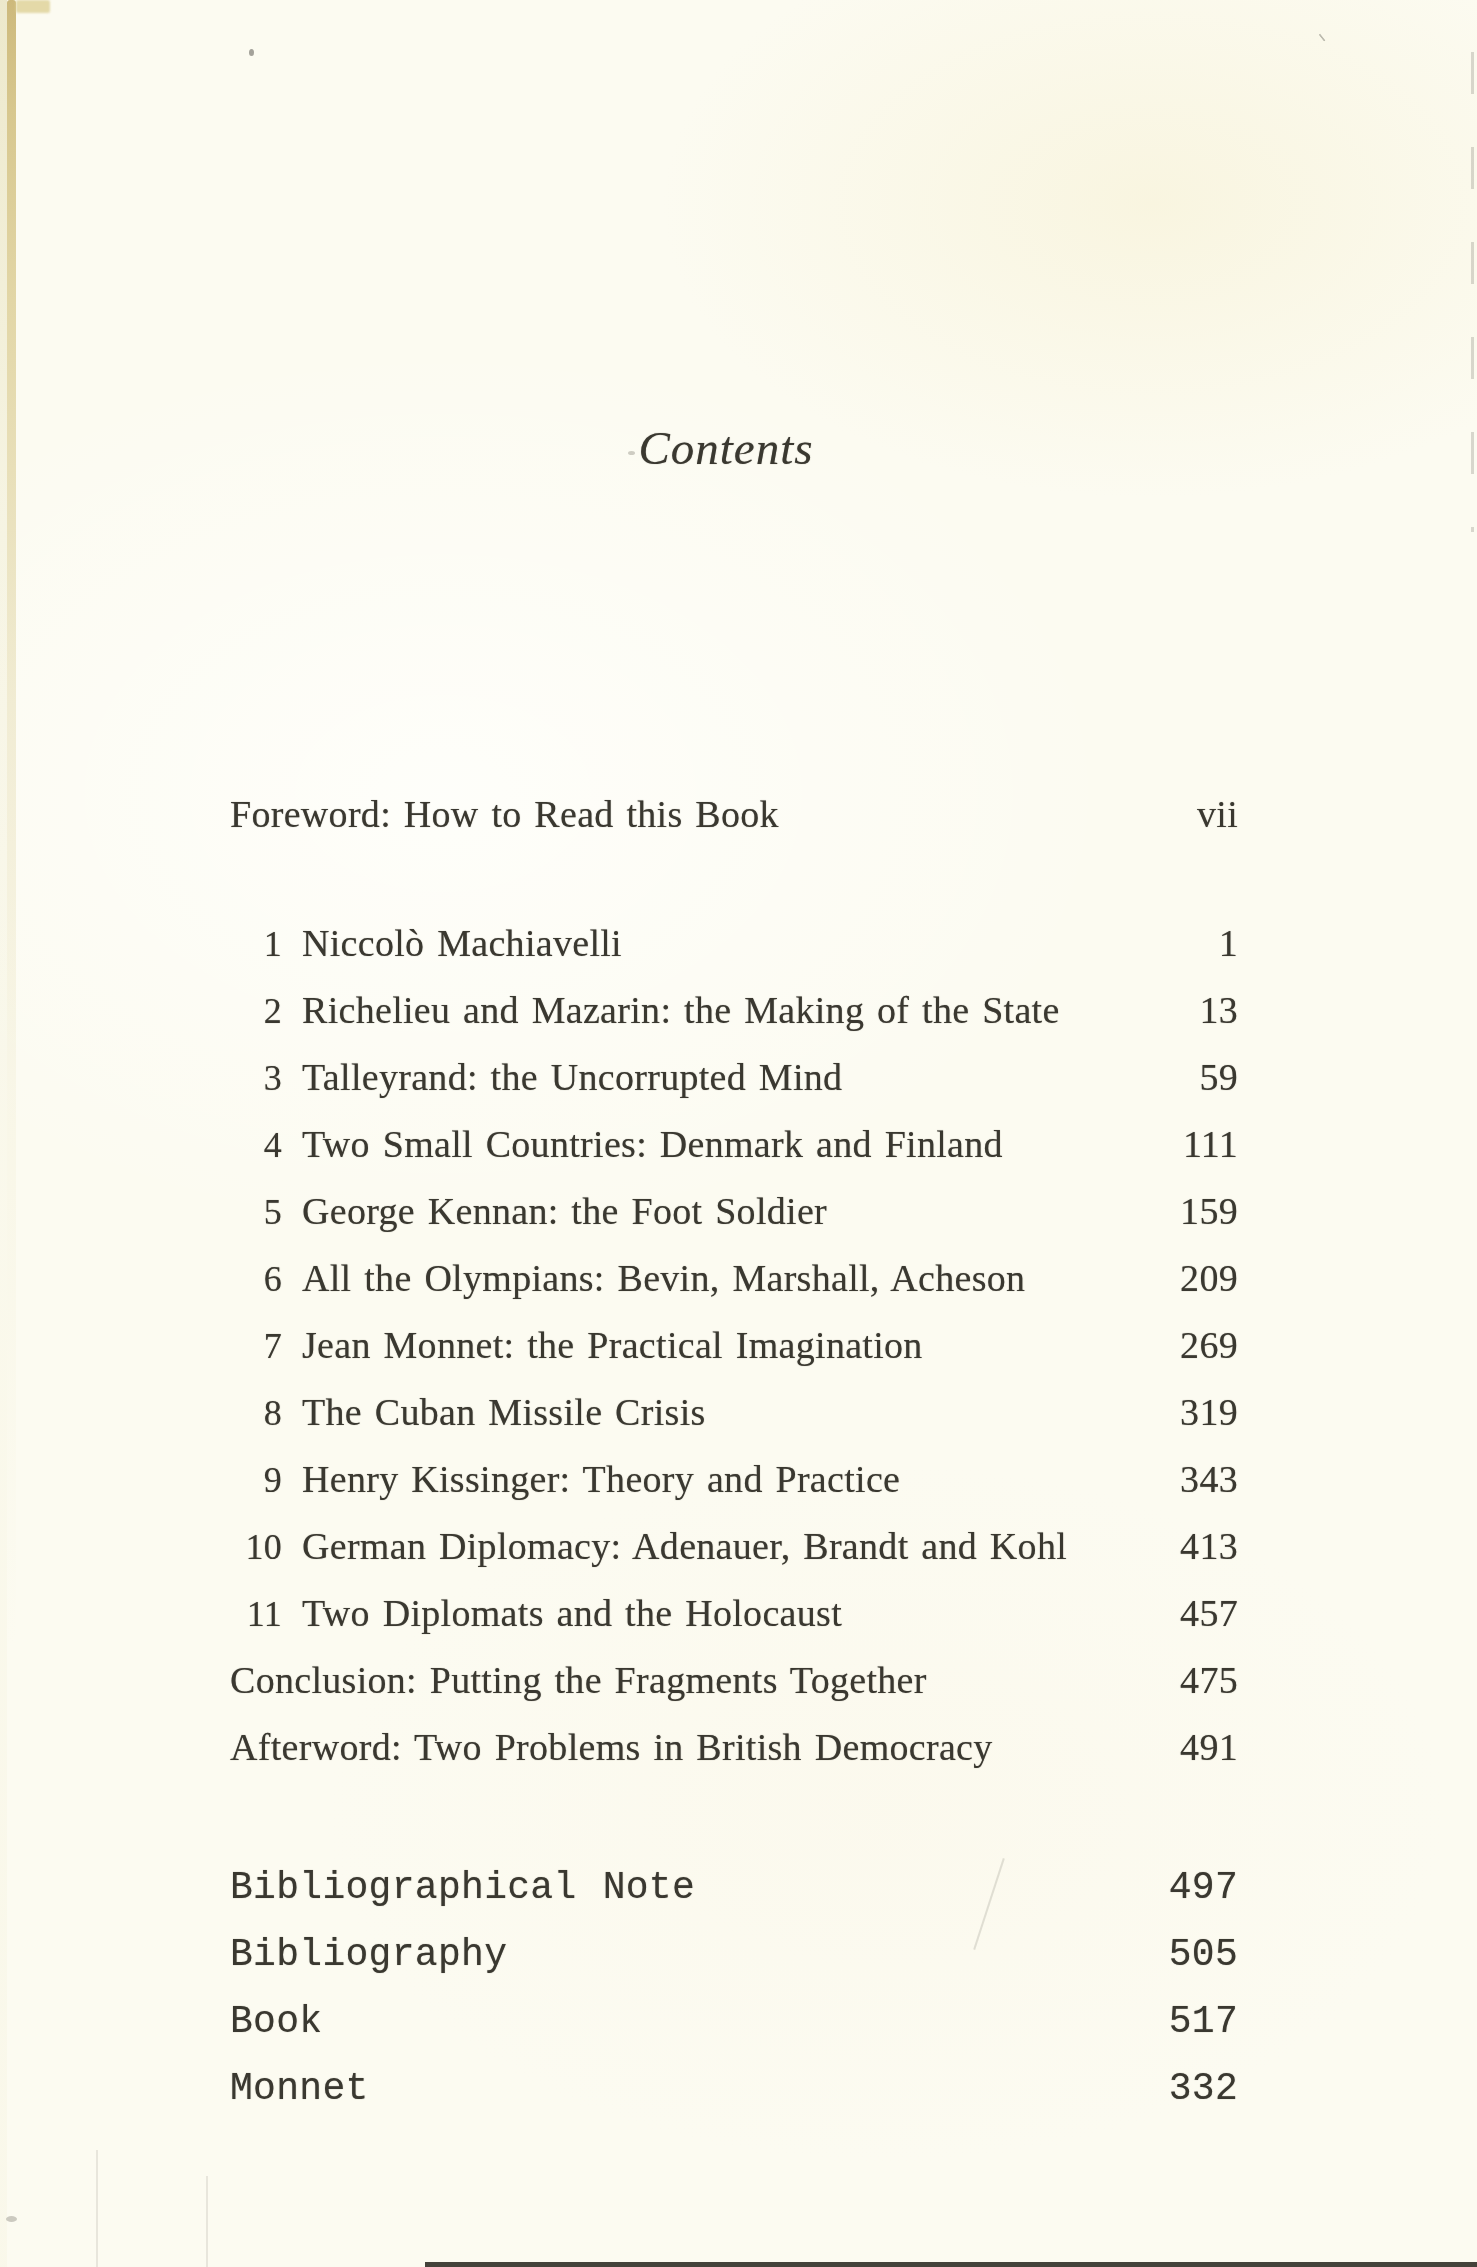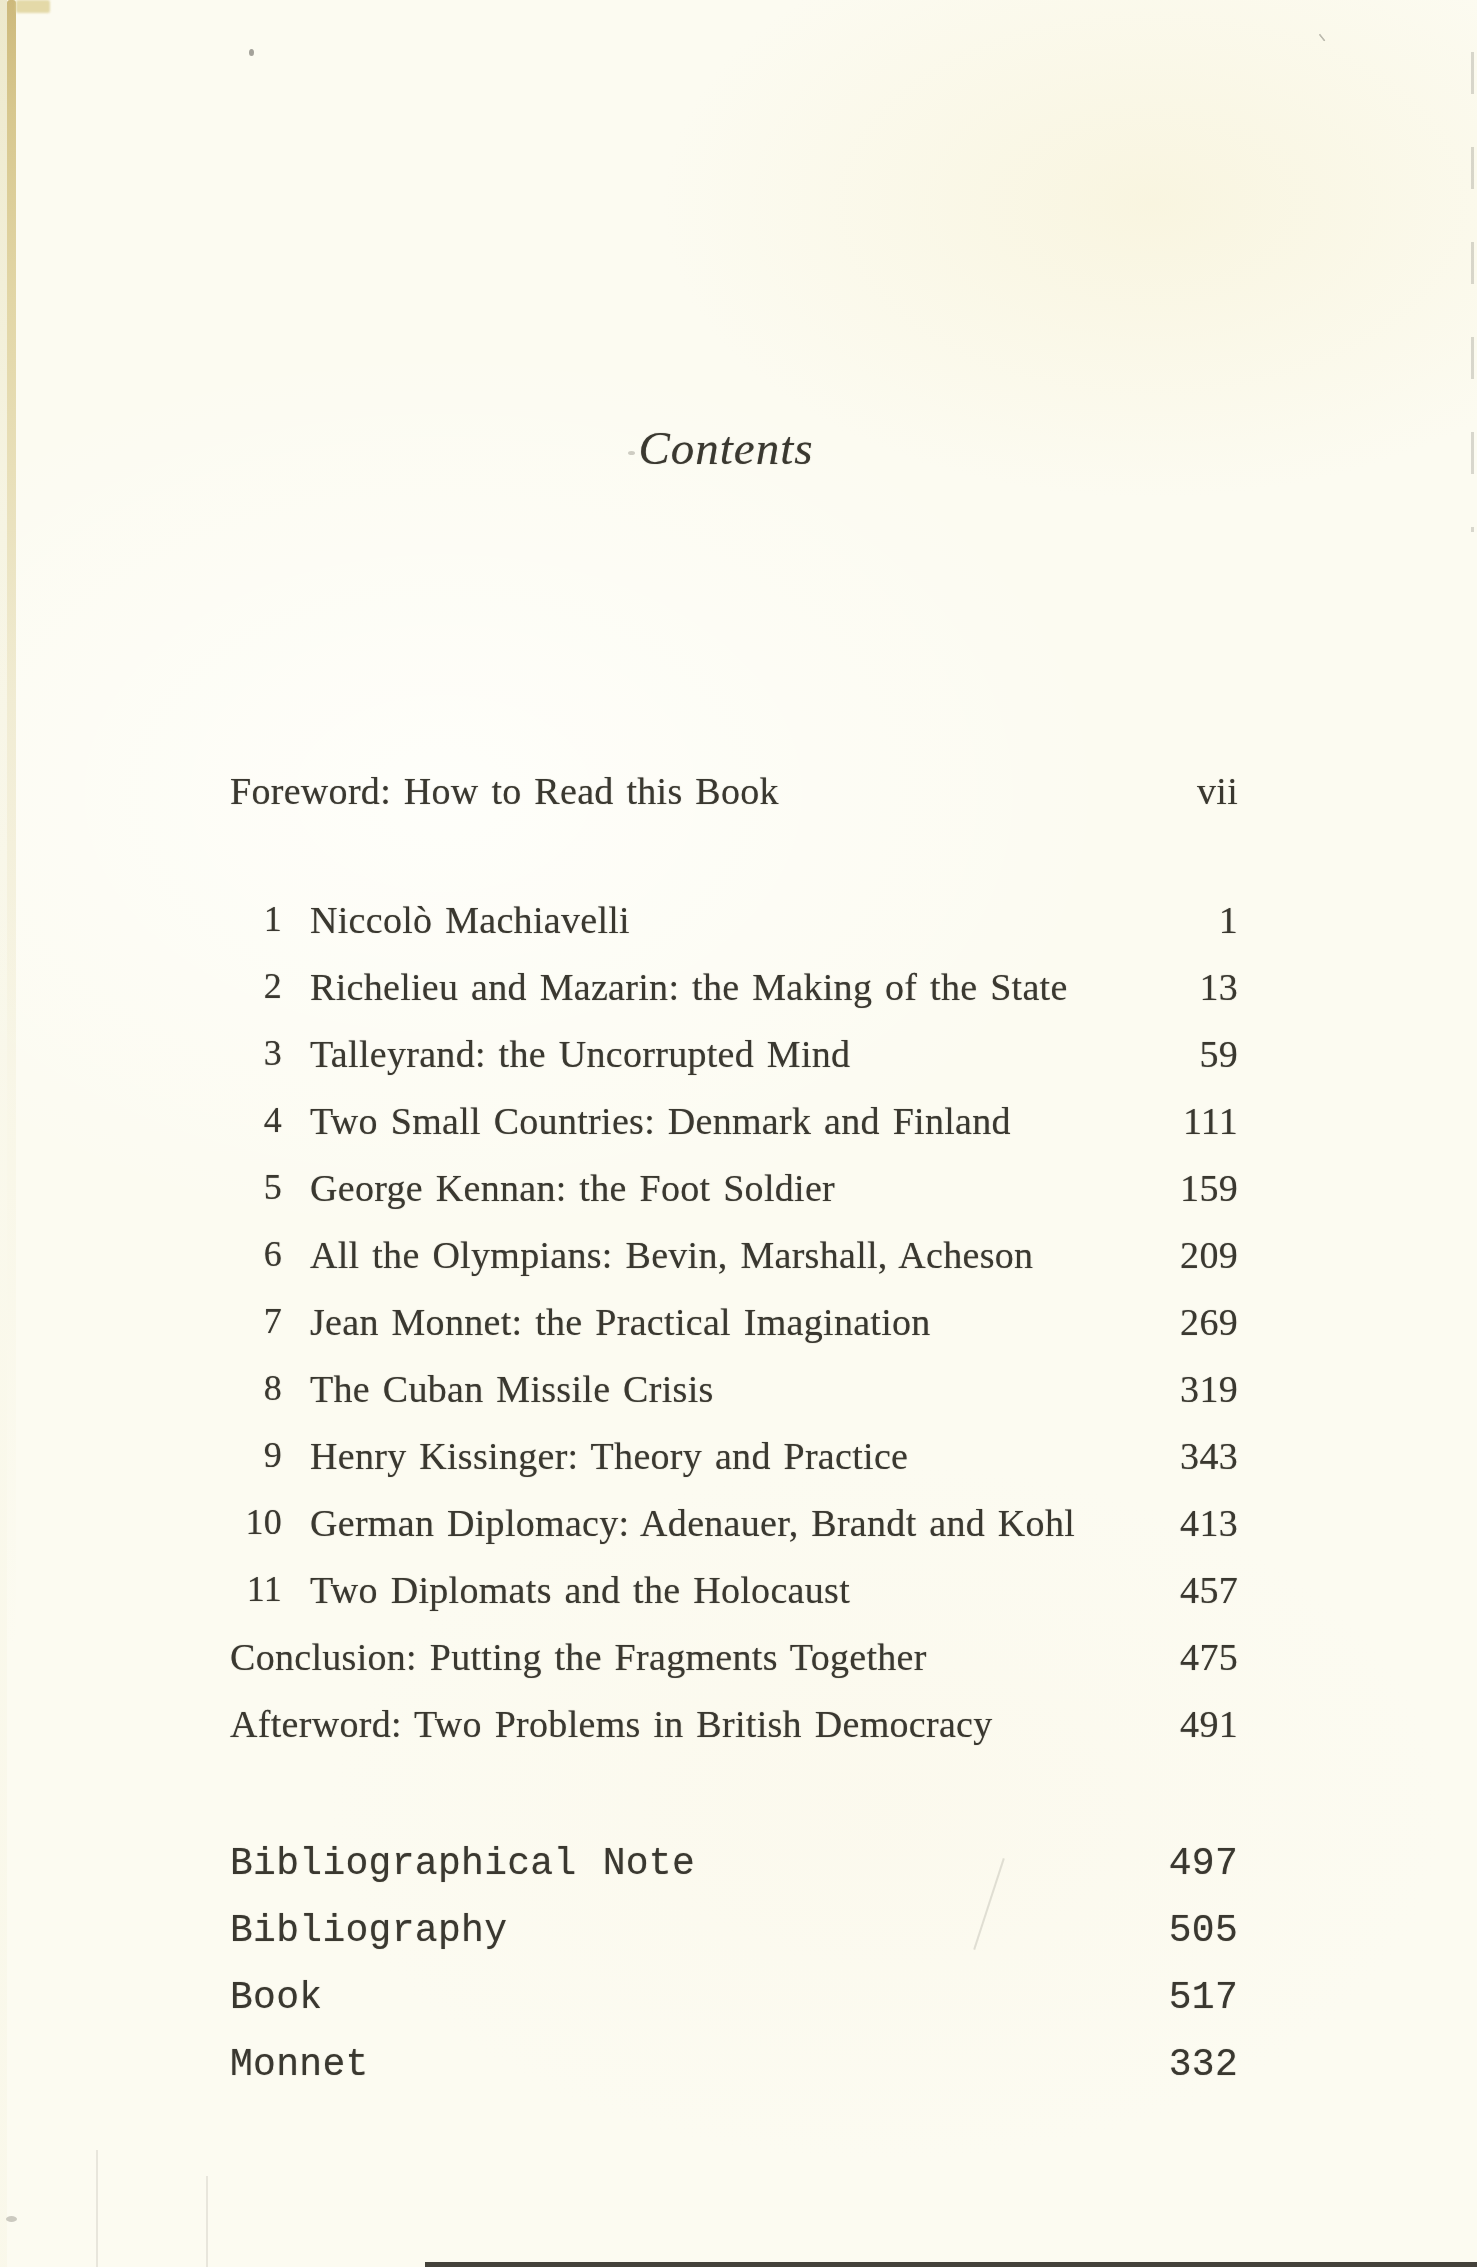--- a/index.html
+++ b/index.html
@@ -19,28 +19,28 @@
     text-shadow:0 0 1px rgba(58,56,48,.55);
     letter-spacing:.3px;
     word-spacing:3px;
   }
   .doc-title{
     position:absolute;left:222px;width:1008px;top:418px;
     text-align:center;font-style:italic;font-size:47px;line-height:60px;
     letter-spacing:1px;
   }
   .row{
-    display:flex;align-items:flex-start;height:67px;font-size:38px;white-space:nowrap;
+    display:flex;align-items:flex-end;height:67px;font-size:38px;white-space:nowrap;
   }
   .row .label{flex:1;text-align:left;}
   .row .pg{text-align:right;min-width:90px;}
   .front{position:absolute;left:230px;width:1008px;top:769px;}
   .chapters{position:absolute;left:230px;width:1008px;top:898px;}
   .chapter .num{width:52px;text-align:right;font-size:36px;}
-  .chapter .label{margin-left:28px;}
+  .chapter .label{margin-left:20px;}
   .backmatter{position:absolute;left:230px;width:1008px;top:1842px;font-family:Liberation Mono, monospace;}
 
   
   .edge-stripe{
     position:absolute;left:7px;top:0;width:9px;height:1650px;
     background:linear-gradient(to bottom,
       #cdb97c 0px,#d7c78e 110px,#e2d6a6 300px,
       rgba(226,216,170,.45) 700px,rgba(233,226,188,.18) 1100px,rgba(240,235,205,0) 1650px);
     border-radius:3px;
   }

